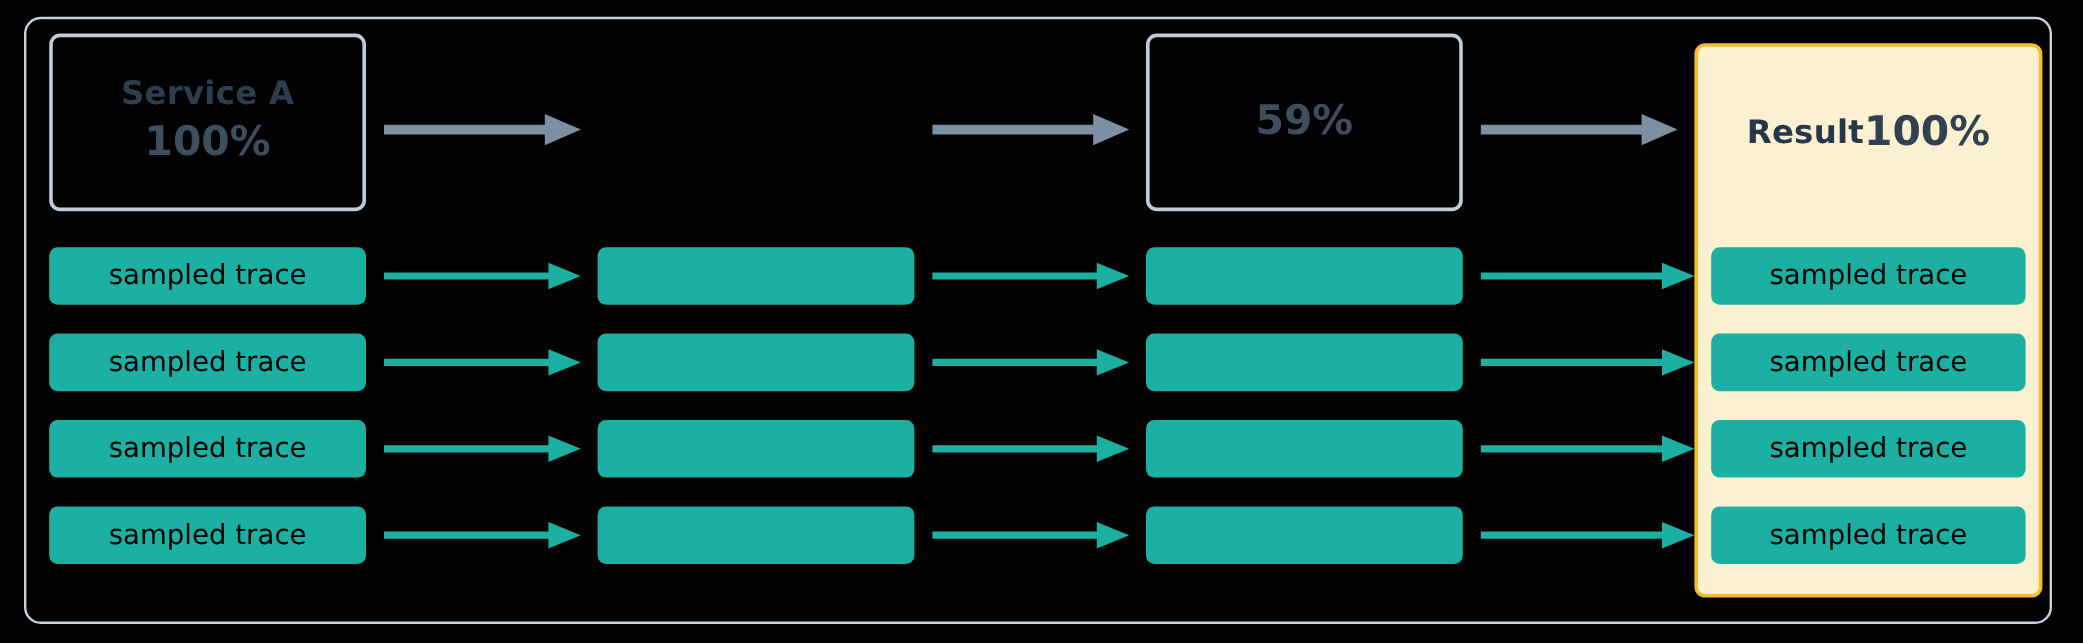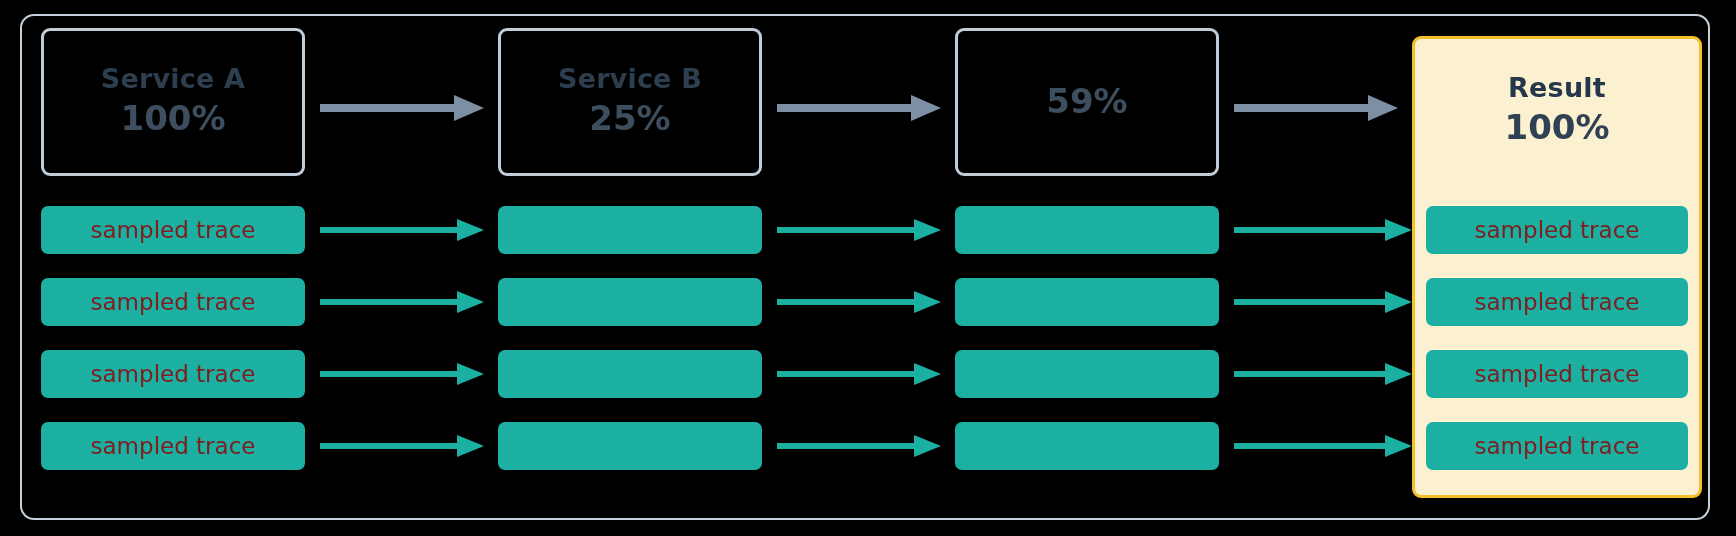--- a/index.html
+++ b/index.html
@@ -77,40 +77,40 @@
   }
 
   
   .result-head {
     position: absolute;
     top: 56px;
     left: 1412px;
     width: 290px;
     height: 110px;
     display: flex;
-    flex-direction: column;
+    flex-direction: row;
     align-items: center;
     justify-content: center;
     pointer-events: none;
   }
   .result-head .svc-name { color: #26374a; }
   .result-head .svc-pct  { color: #2f4152; }
 
   
   .trace-bar {
     position: absolute;
     height: 48px;
     background: #1cb0a3;
     border-radius: 7px;
     display: flex;
     align-items: center;
     justify-content: center;
   }
   .trace-bar span {
-    color: #7f1d1d;
+    color: #000000;
     font-size: 23px;
     font-weight: normal;
     line-height: 1;
     white-space: nowrap;
   }
 
   
   .arrow {
     position: absolute;
     display: block;
@@ -123,24 +123,20 @@
 
   <div class="outer-frame"></div>
 
   <div class="result-panel"></div>
 
   <div class="svc-box" style="left:41px;">
     <div class="svc-name">Service A</div>
     <div class="svc-pct">100%</div>
   </div>
 
-  <div class="svc-box" style="left:498px;">
-    <div class="svc-name">Service B</div>
-    <div class="svc-pct">25%</div>
-  </div>
 
   <div class="svc-box" style="left:955px;">
     <div class="svc-pct">59%</div>
   </div>
 
   <div class="result-head">
     <div class="svc-name">Result</div>
     <div class="svc-pct">100%</div>
   </div>
 

